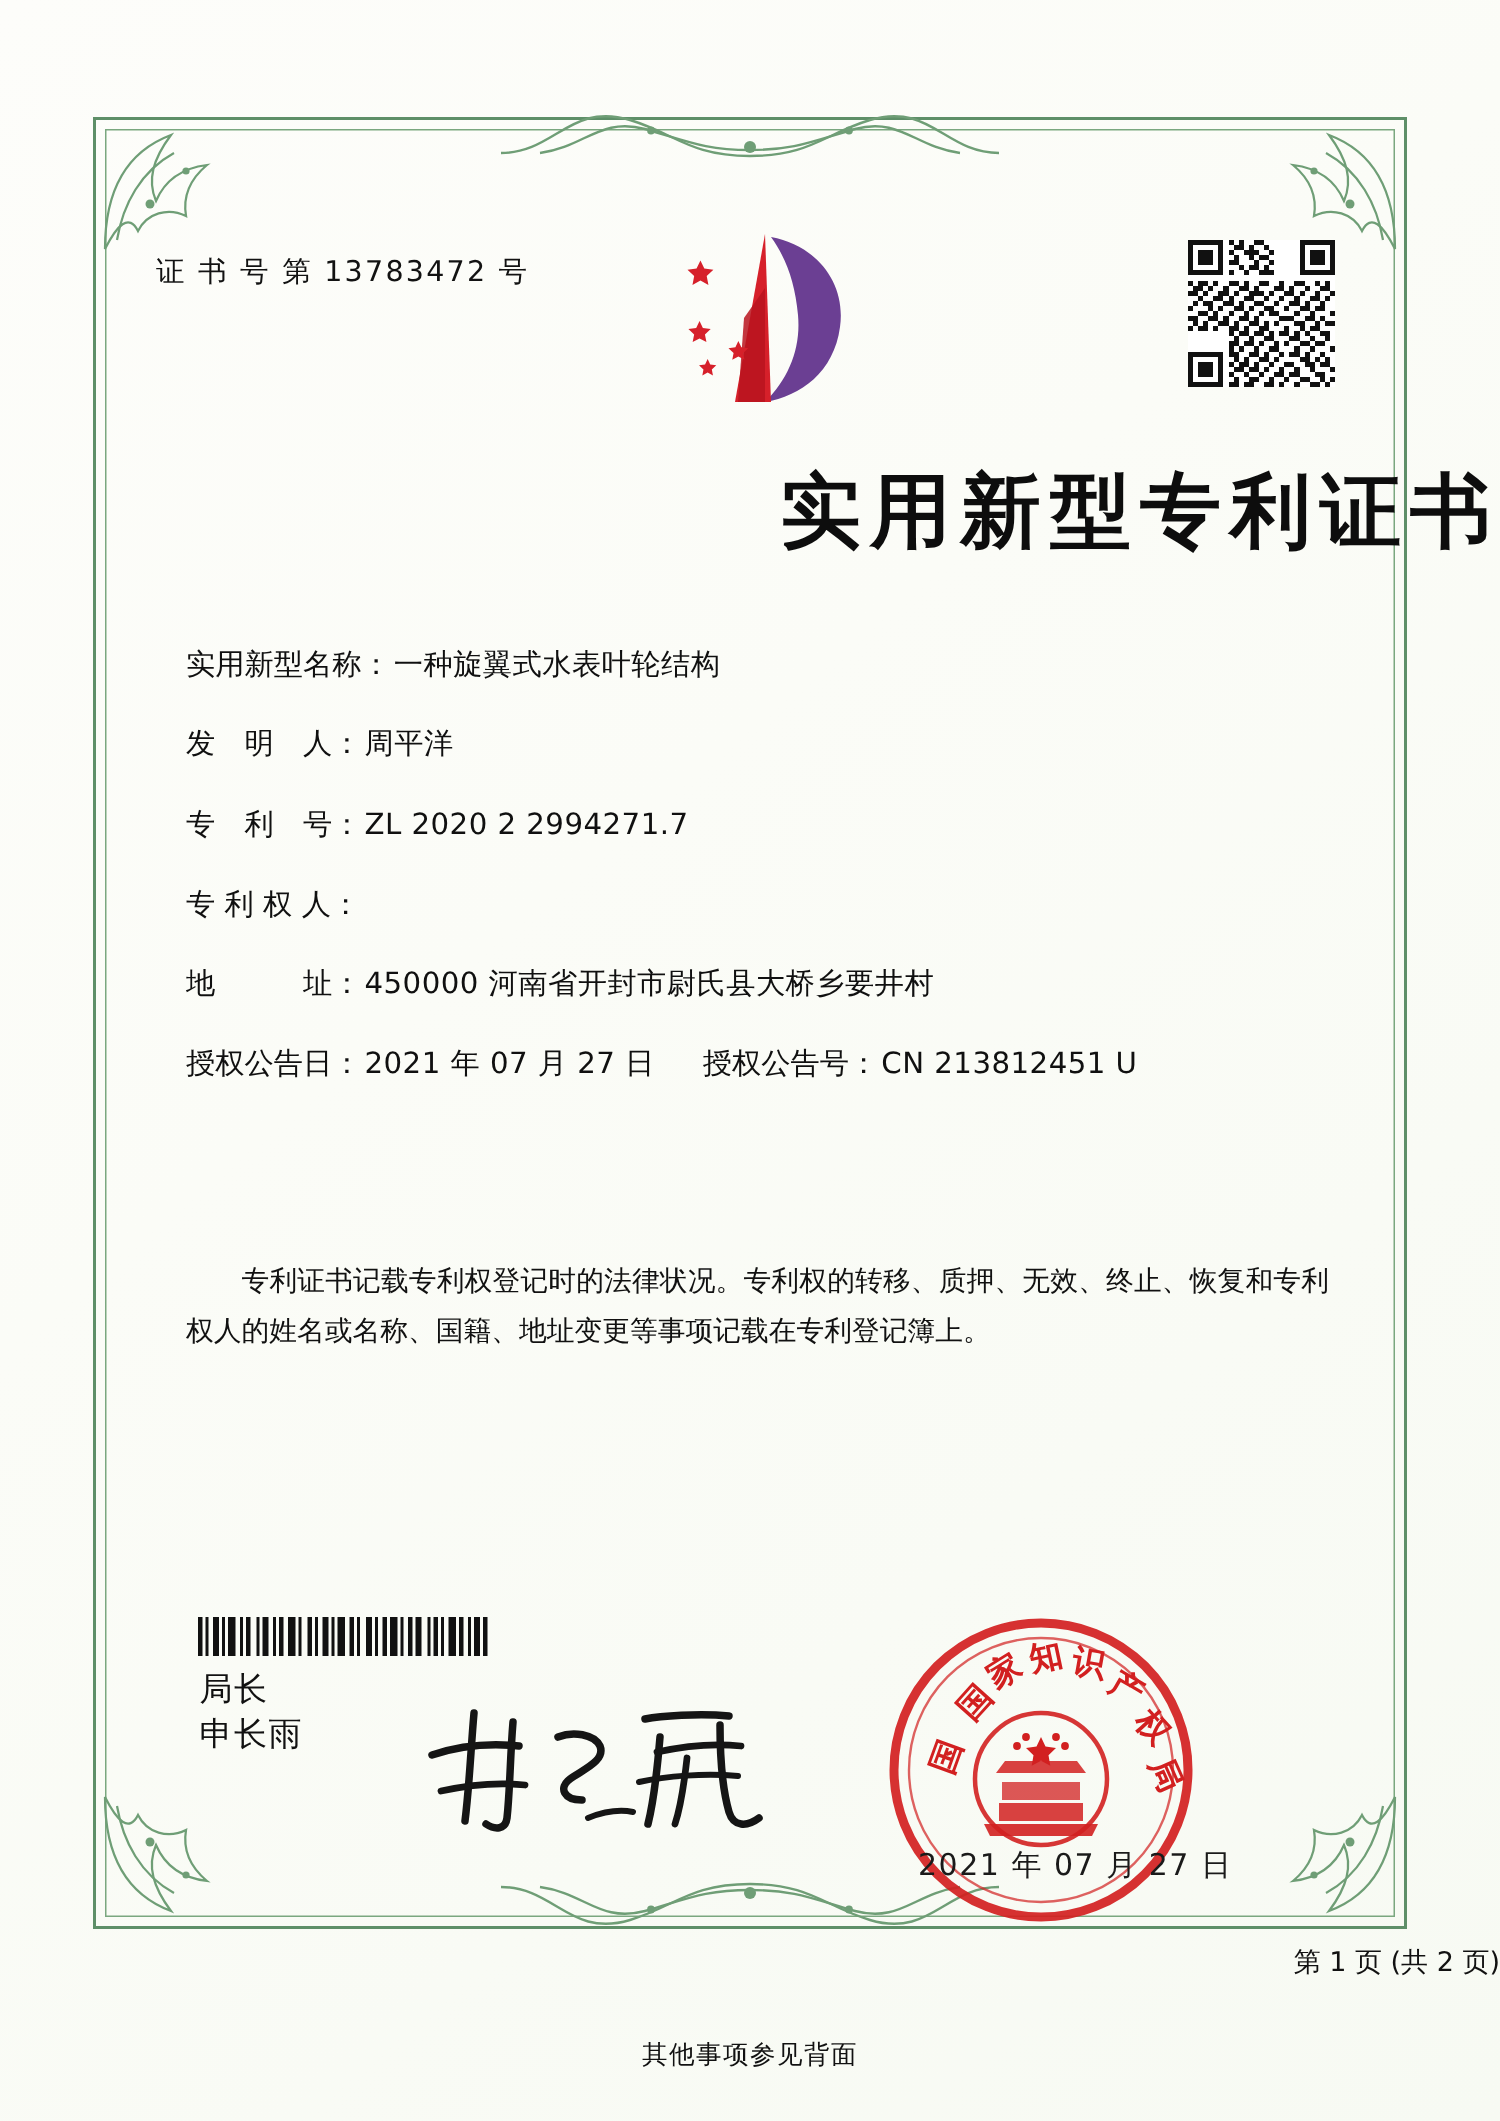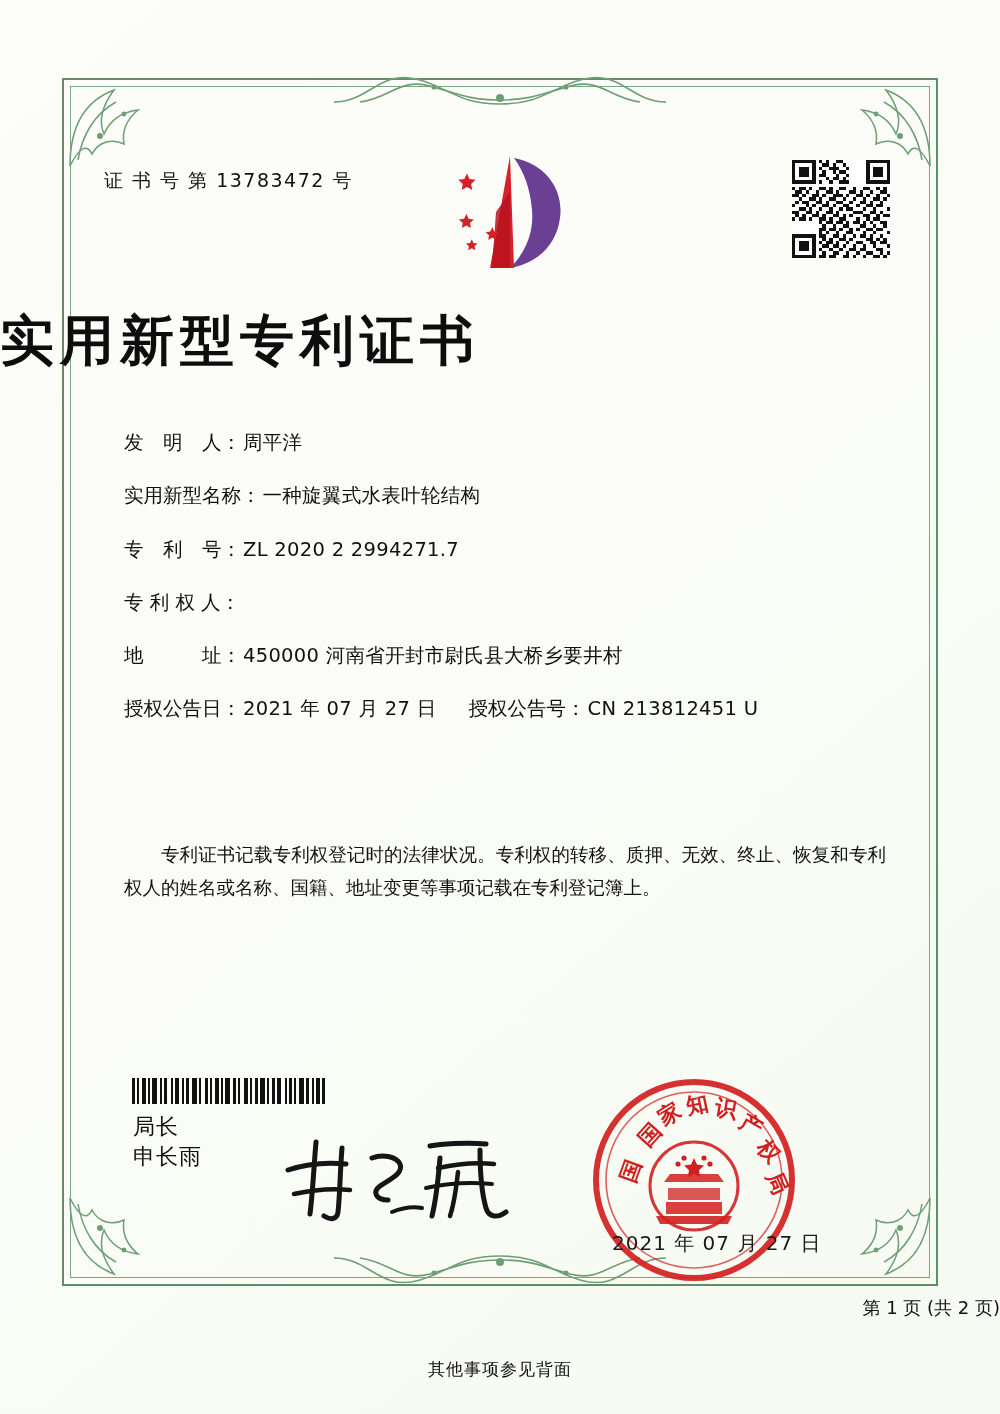--- a/index.html
+++ b/index.html
@@ -89,21 +89,21 @@
     right: 110px; top: 160px;
     width: 98px; height: 98px;
   }
   .qr svg { width: 100%; height: 100%; display:block; }
 
   
   .title {
     position: absolute;
     left: 0; top: 305px;
     width: 1000px;
-    text-align: left;
+    text-align: right;
     font-size: 54px;
     font-weight: bold;
     letter-spacing: 6px;
     color: #0d0d0d;
     font-family: "DejaVu Serif", "Liberation Serif", serif;
   }
 
   
   .fields {
     position: absolute;
@@ -498,26 +498,26 @@
           <rect x="24" y="28" width="2" height="1"></rect>
           <rect x="27" y="28" width="1" height="1"></rect>
       </g>
     </svg>
   </div>
 
   <div class="title">实用新型专利证书</div>
 
   <div class="fields">
     <div class="field-row">
+      <span class="field-label">实用新型名称：</span>
+      <span class="field-value">一种旋翼式水表叶轮结构</span>
+    </div>
+    <div class="field-row">
       <span class="field-label">发　明　人：</span>
       <span class="field-value">周平洋</span>
-    </div>
-    <div class="field-row">
-      <span class="field-label">实用新型名称：</span>
-      <span class="field-value">一种旋翼式水表叶轮结构</span>
     </div>
     <div class="field-row">
       <span class="field-label">专　利　号：</span>
       <span class="field-value">ZL 2020 2 2994271.7</span>
     </div>
     <div class="field-row">
       <span class="field-label">专 利 权 人：</span>
     </div>
     <div class="field-row">
       <span class="field-label">地　　　址：</span>

